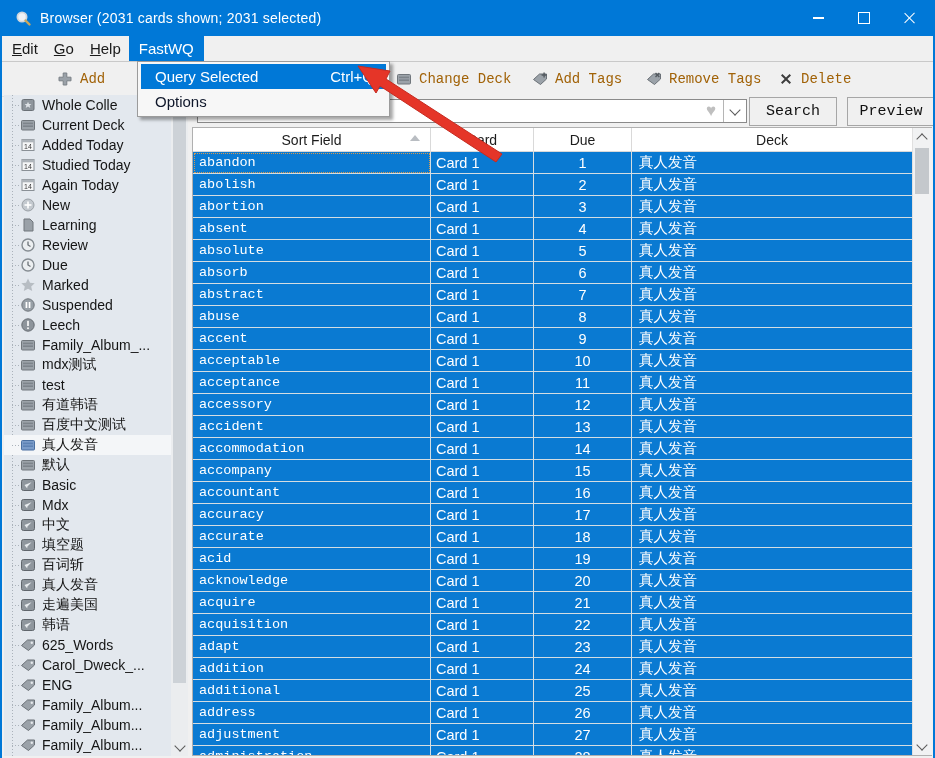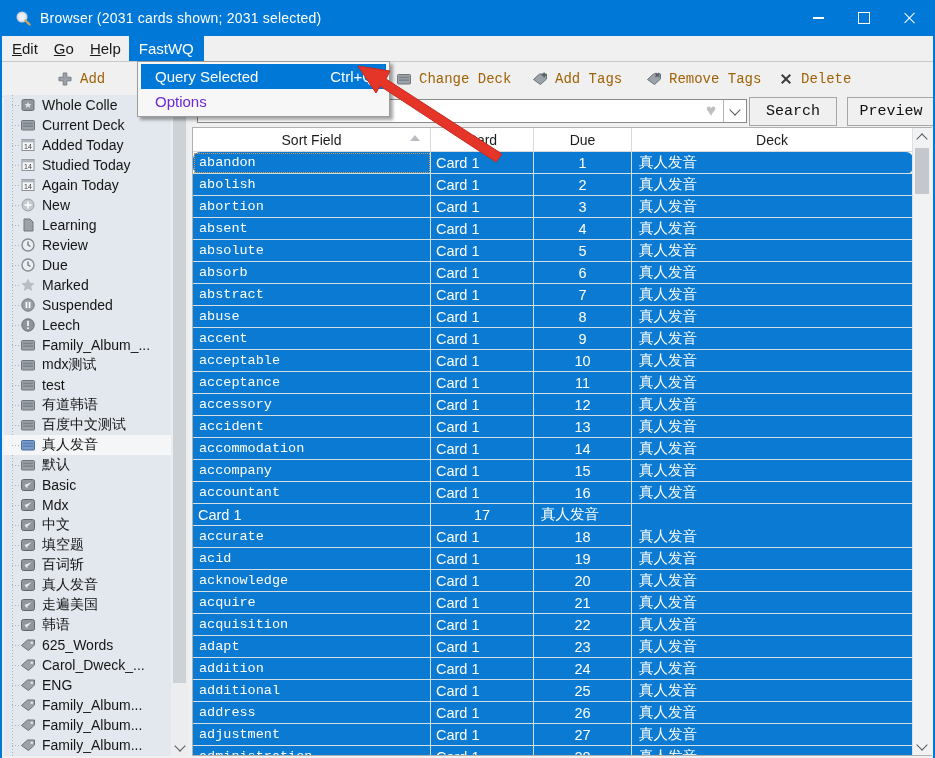--- a/index.html
+++ b/index.html
@@ -73,21 +73,21 @@
   .cell-due{justify-content:center;font-size:14.5px;}
   .cell-deck{font-size:14.5px;padding-left:7px;}
   .trow.focused .cell-word{outline:1px dotted #d79a4e;outline-offset:-2px;}
   .tscroll{position:absolute;right:0;top:0;width:19px;height:100%;background:#f1f2f3;border-left:1px solid #e0e0e0;}
   .tscroll .sbtn{position:absolute;left:0;width:18px;height:18px;display:flex;align-items:center;justify-content:center;}
   .tscroll .thumb{position:absolute;left:2px;top:20px;width:14px;height:46px;background:#c4c8cc;}
   
   .ddmenu{position:absolute;left:135px;top:61px;width:253px;background:#f7f7f7;border:1px solid #9b9b9b;
           box-shadow:3px 3px 3px rgba(0,0,0,.35);z-index:50;padding:2px 0;box-sizing:border-box;}
   .dditem{height:25px;margin:0 3px;display:flex;align-items:center;justify-content:space-between;
-          padding:0 12px 0 14px;font-size:15px;color:#6d28d9;}
+          padding:0 12px 0 14px;font-size:15px;color:#0f172a;}
   .dditem.hl{background:#0078d7;color:#fff;}
   
   .arrow{position:absolute;left:0;top:0;z-index:60;pointer-events:none;}
 </style>
 </head>
 <body>
 
 <div class="titlebar">
   <span class="appicon">
     <svg viewBox="0 0 18 18" width="18" height="18">
@@ -440,21 +440,21 @@
         <span>Card</span>
       </div>
       <div class="hcell">
         <span>Due</span>
       </div>
       <div class="hcell">
         <span>Deck</span>
       </div>
     </div>
   <div id="tbody">
-      <div class="trow focused" style="margin-right: 19px; border-radius: 7px;">
+      <div class="trow focused" style="margin-right: 19px;">
         <div class="tcell cell-word">abandon</div>
         <div class="tcell cell-card">Card 1</div>
         <div class="tcell cell-due">1</div>
         <div class="tcell cell-deck">真人发音</div>
       </div>
       <div class="trow" style="margin-right: 19px;">
         <div class="tcell cell-word">abolish</div>
         <div class="tcell cell-card">Card 1</div>
         <div class="tcell cell-due">2</div>
         <div class="tcell cell-deck">真人发音</div>
@@ -537,20 +537,21 @@
         <div class="tcell cell-due">15</div>
         <div class="tcell cell-deck">真人发音</div>
       </div>
       <div class="trow" style="margin-right: 19px;">
         <div class="tcell cell-word">accountant</div>
         <div class="tcell cell-card">Card 1</div>
         <div class="tcell cell-due">16</div>
         <div class="tcell cell-deck">真人发音</div>
       </div>
       <div class="trow" style="margin-right: 19px;">
+        <div class="tcell cell-word">accuracy</div>
         <div class="tcell cell-card">Card 1</div>
         <div class="tcell cell-due">17</div>
         <div class="tcell cell-deck">真人发音</div>
       </div>
       <div class="trow" style="margin-right: 19px;">
         <div class="tcell cell-word">accurate</div>
         <div class="tcell cell-card">Card 1</div>
         <div class="tcell cell-due">18</div>
         <div class="tcell cell-deck">真人发音</div>
       </div>

